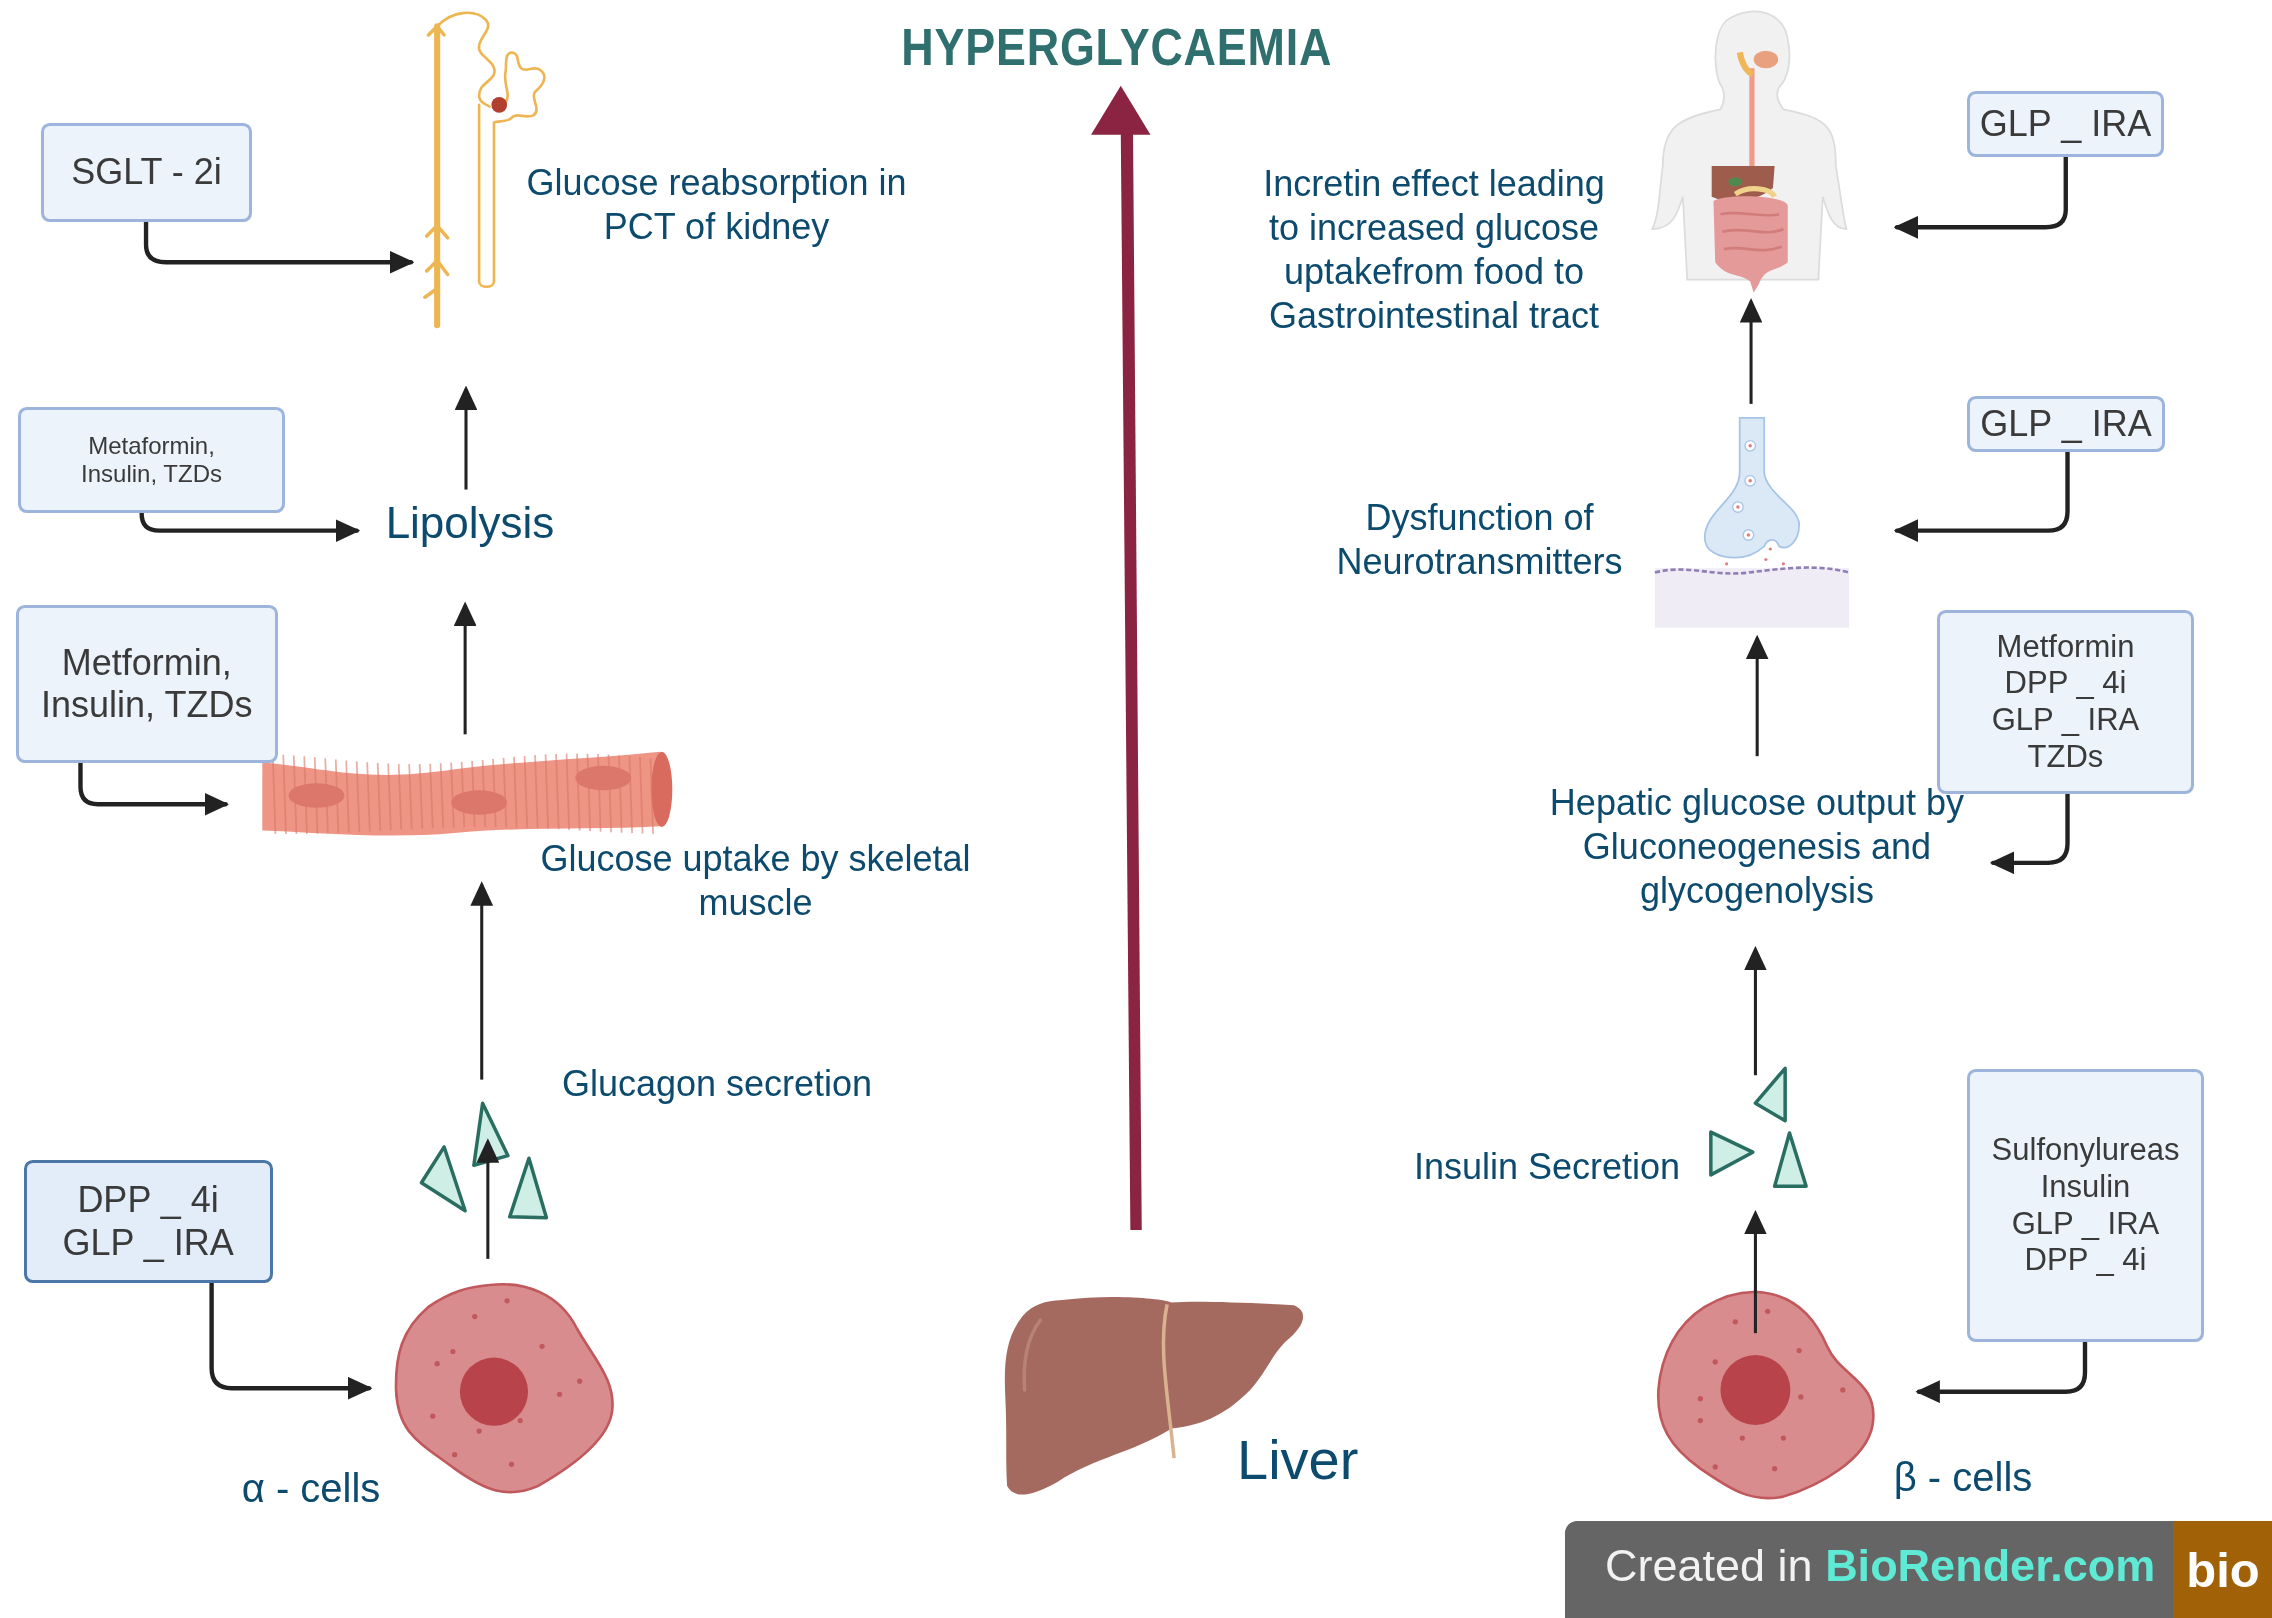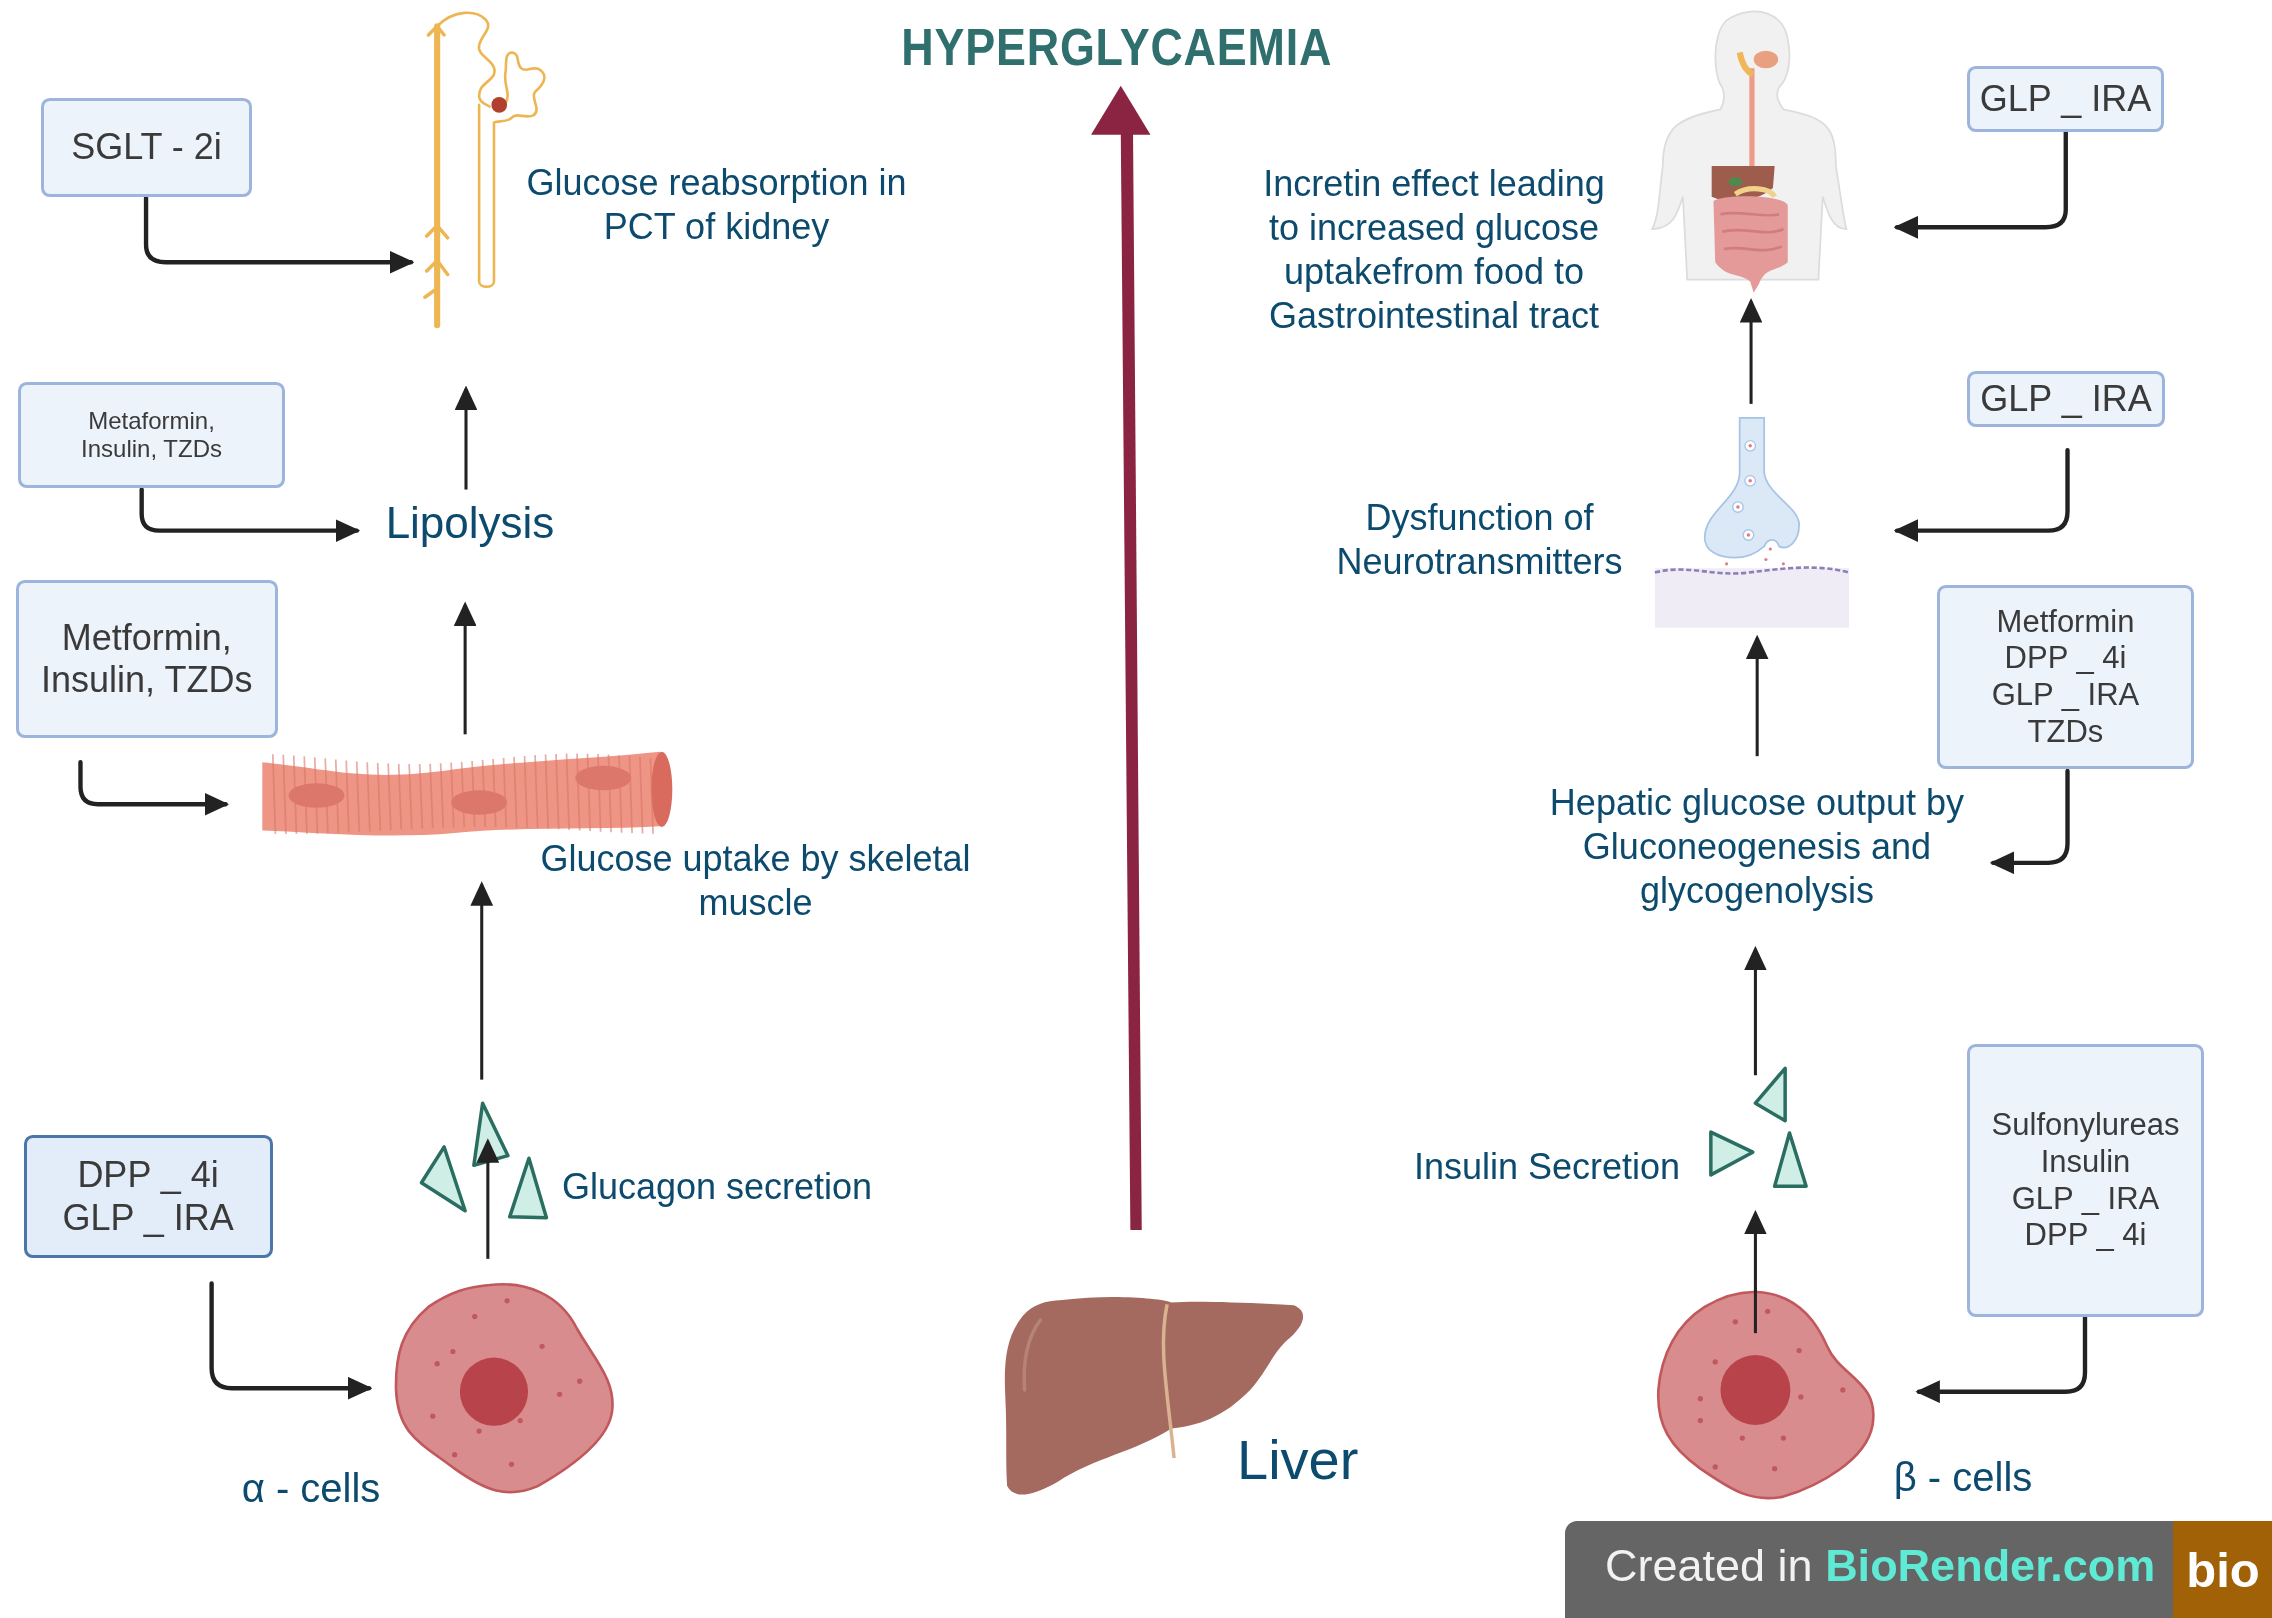--- a/index.html
+++ b/index.html
@@ -1,19 +1,19 @@
 <!DOCTYPE html>
 <html style="font-size:14px"><head>
 <meta charset="utf-8">
 <style>
   html, body { margin: 0; padding: 0; background: #ffffff; }
   body { width: 2273px; height: 1619px; position: relative; overflow: hidden; font-family: "Liberation Sans", sans-serif; }
   #stage { position: absolute; left: 0; top: 0; width: 2273px; height: 1619px; }
   .label { position: absolute; color: #0c4a6e; font-family: "Liberation Sans", sans-serif; text-align: center; line-height: 1.22; white-space: pre-line; }
-  .drug-box { position: absolute; box-sizing: border-box; background: #edf3fb; border: 3.5px solid #9db4dd; border-radius: 8.7px; color: #3a3a3a; font-family: "Liberation Sans", sans-serif; display: flex; flex-direction: column; align-items: center; justify-content: center; text-align: center; line-height: 1.18; }
+  .drug-box { position: absolute; box-sizing: border-box; background: #edf3fb; border: 3.5px solid #9db4dd; border-radius: 8.7px; color: #3a3a3a; font-family: "Liberation Sans", sans-serif; display: flex; flex-direction: column; align-items: center; justify-content: center; text-align: center; line-height: 1.18; margin-top: 25px; }
   .drug-box.dark { border-color: #4a77a8; background: #e2edf9; }
   .drug-box span { display: block; }
   .title { position: absolute; left: 874px; top: 17.5px; width: 455px; text-align: center; font-family: "Liberation Sans", sans-serif; font-weight: bold; font-size: 51px; color: #2f6f6d; letter-spacing: 0.9px; transform: scaleX(0.88); }
   .banner { position: absolute; left: 1565px; top: 1521px; width: 708px; height: 98px; background: #656565; border-radius: 12.2px 0 0 0; overflow: hidden; }
   .banner-text { position: absolute; left: 40px; top: 19px; font-family: "Liberation Sans", sans-serif; font-size: 45px; color: #f2f2f2; }
   .banner-text b { color: #5eead4; }
   .banner-logo { position: absolute; right: 0; top: 0; width: 100px; height: 98px; background: #a16207; color: #ffffff; font-family: "Liberation Sans", sans-serif; font-weight: bold; font-size: 49px; display: flex; align-items: center; justify-content: center; }
 </style>
 </head>
 <body>
@@ -201,21 +201,21 @@
   </g>
 </svg>
 
 <div class="title">HYPERGLYCAEMIA</div>
 
 <div class="label" style="left:498px; top:161px; width:437px; font-size:36px;">Glucose reabsorption in
 PCT of kidney</div>
 <div class="label" style="left:365px; top:496px; width:210px; font-size:44px;">Lipolysis</div>
 <div class="label" style="left:511px; top:837px; width:489px; font-size:36px;">Glucose uptake by skeletal
 muscle</div>
-<div class="label" style="left:542px; top:1165px; width:350px; font-size:36px;">Glucagon secretion</div>
+<div class="label" style="left:542px; top:1062px; width:350px; font-size:36px;">Glucagon secretion</div>
 <div class="label" style="left:219px; top:1464px; width:184px; font-size:40px;">α - cells</div>
 
 <div class="drug-box" style="left:41px; top:98px; width:211px; height:99px; font-size:36px;">
   <span>SGLT - 2i</span>
 </div>
 <div class="drug-box" style="left:18px; top:382px; width:267px; height:106px; font-size:24px;">
   <span>Metaformin,</span>
   <span>Insulin, TZDs</span>
 </div>
 <div class="drug-box" style="left:15.7px; top:580px; width:262px; height:158px; font-size:36px;justify-content:center;">

